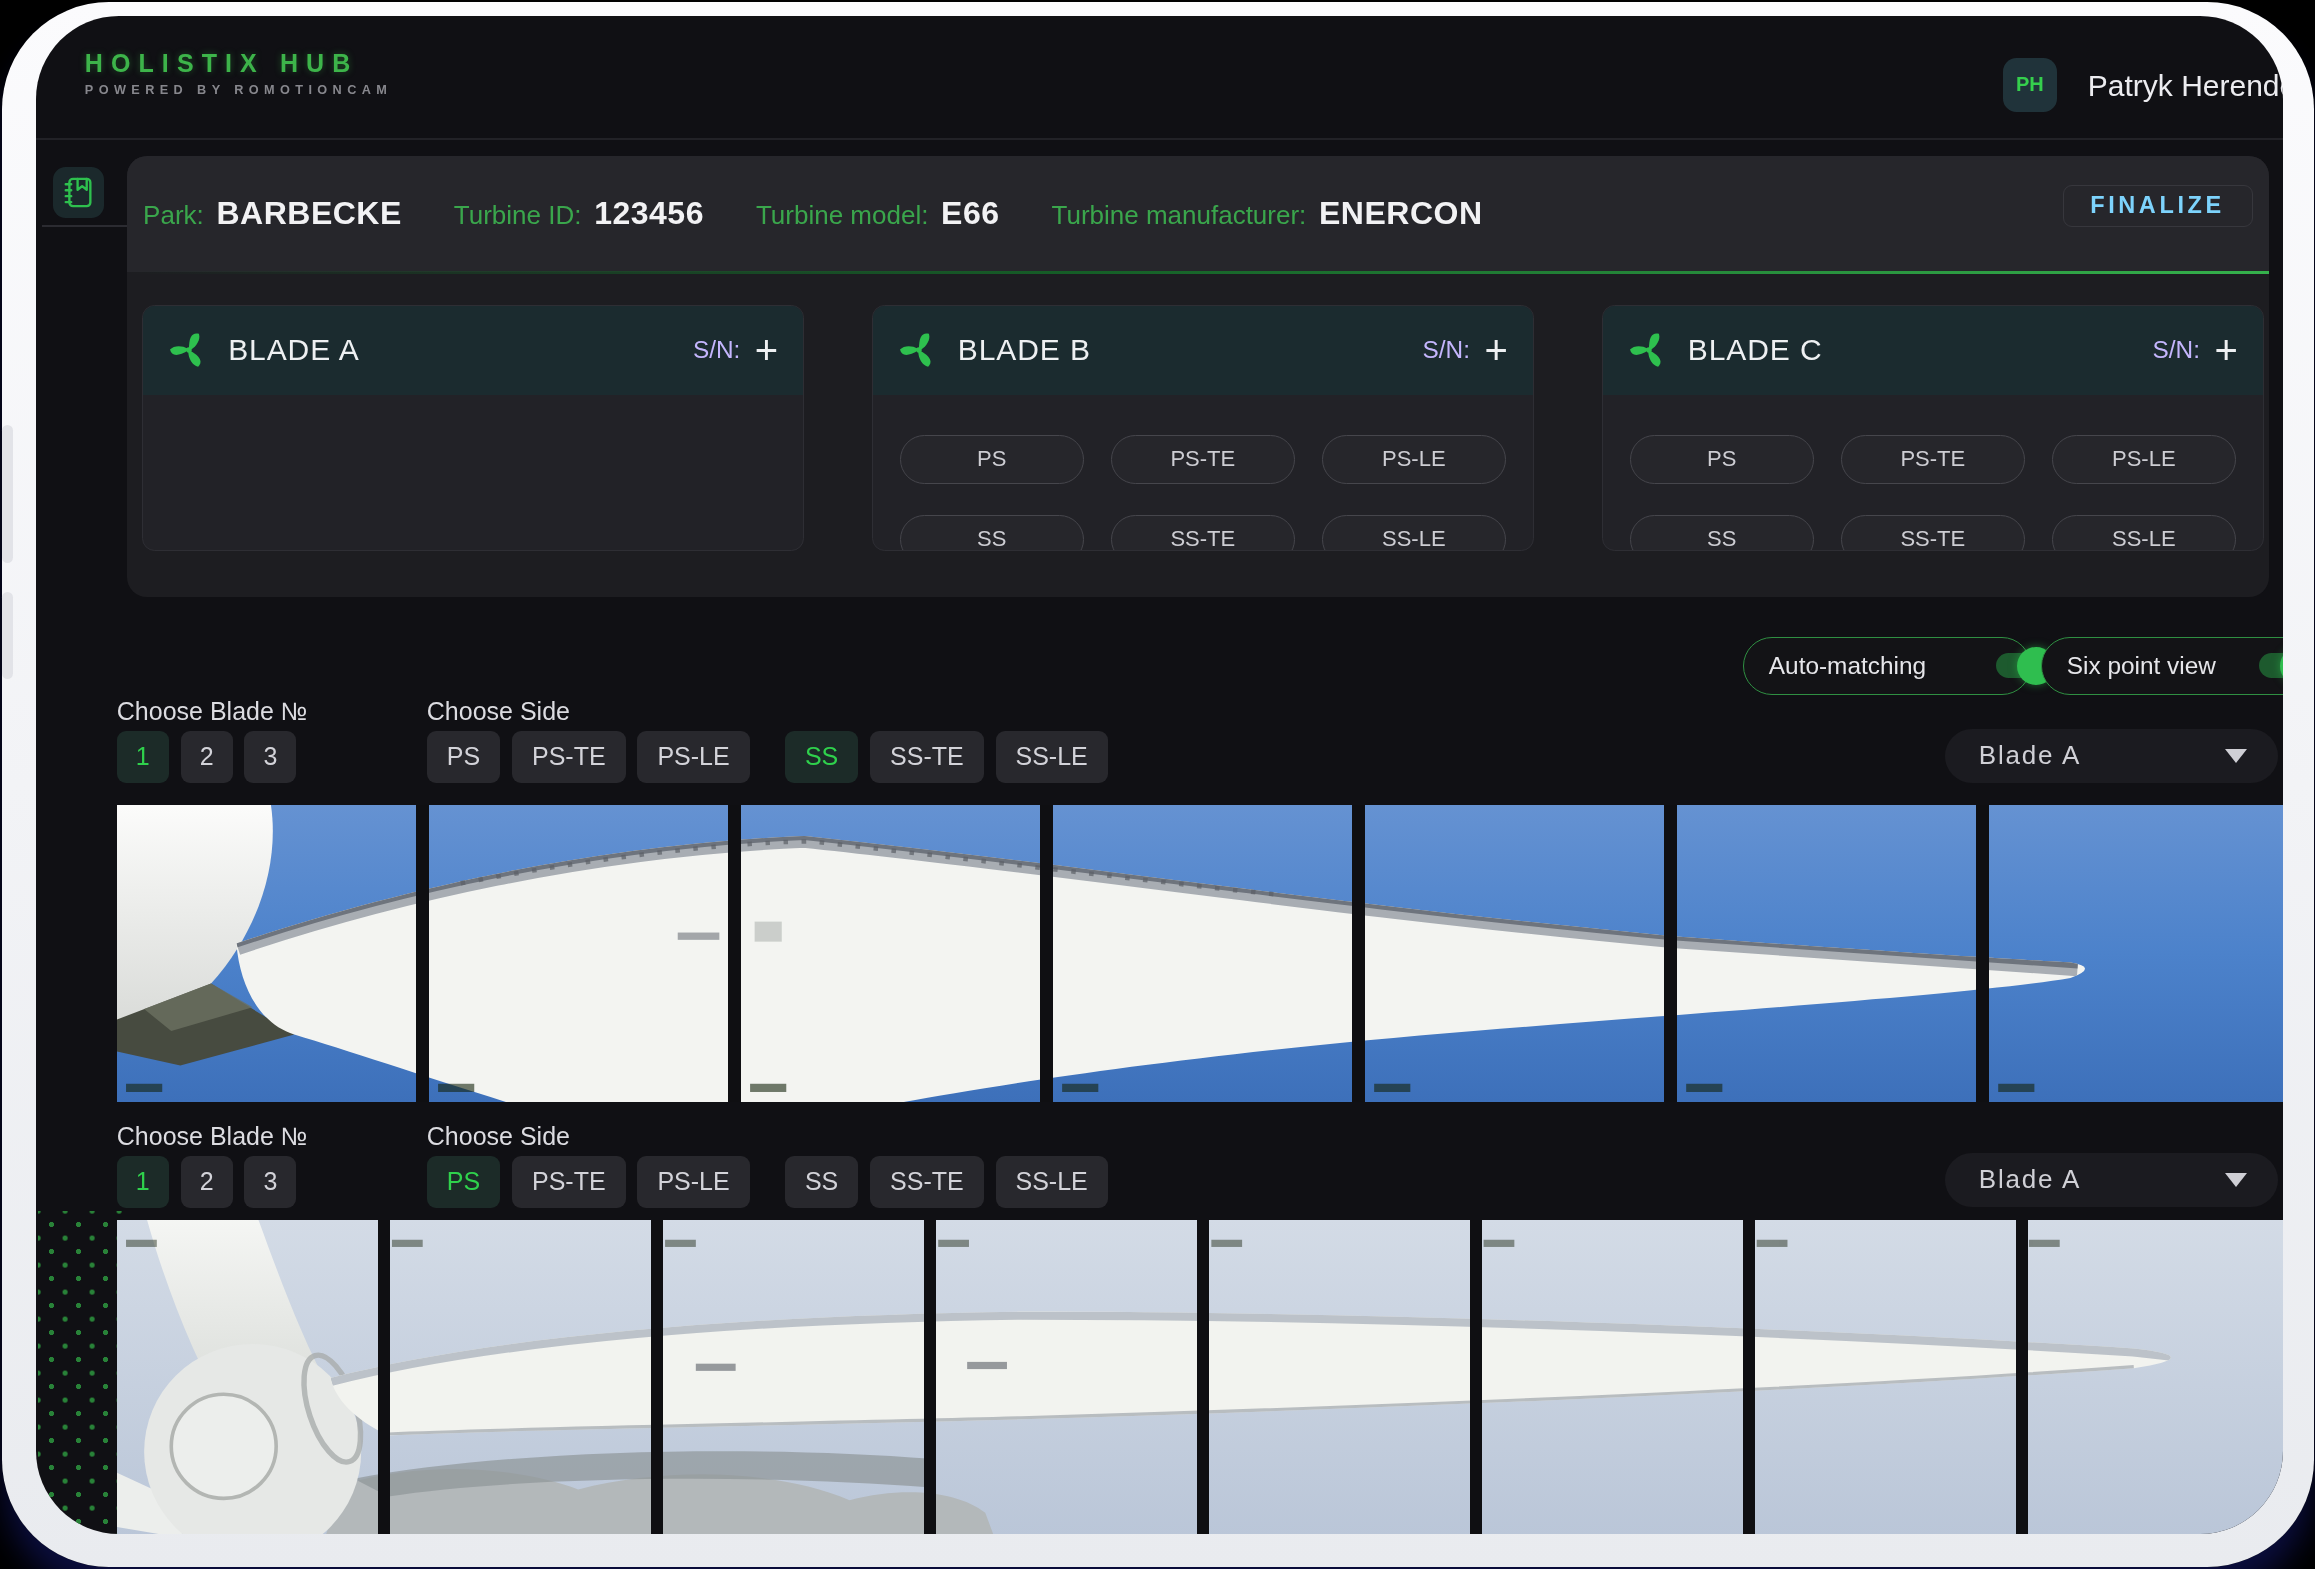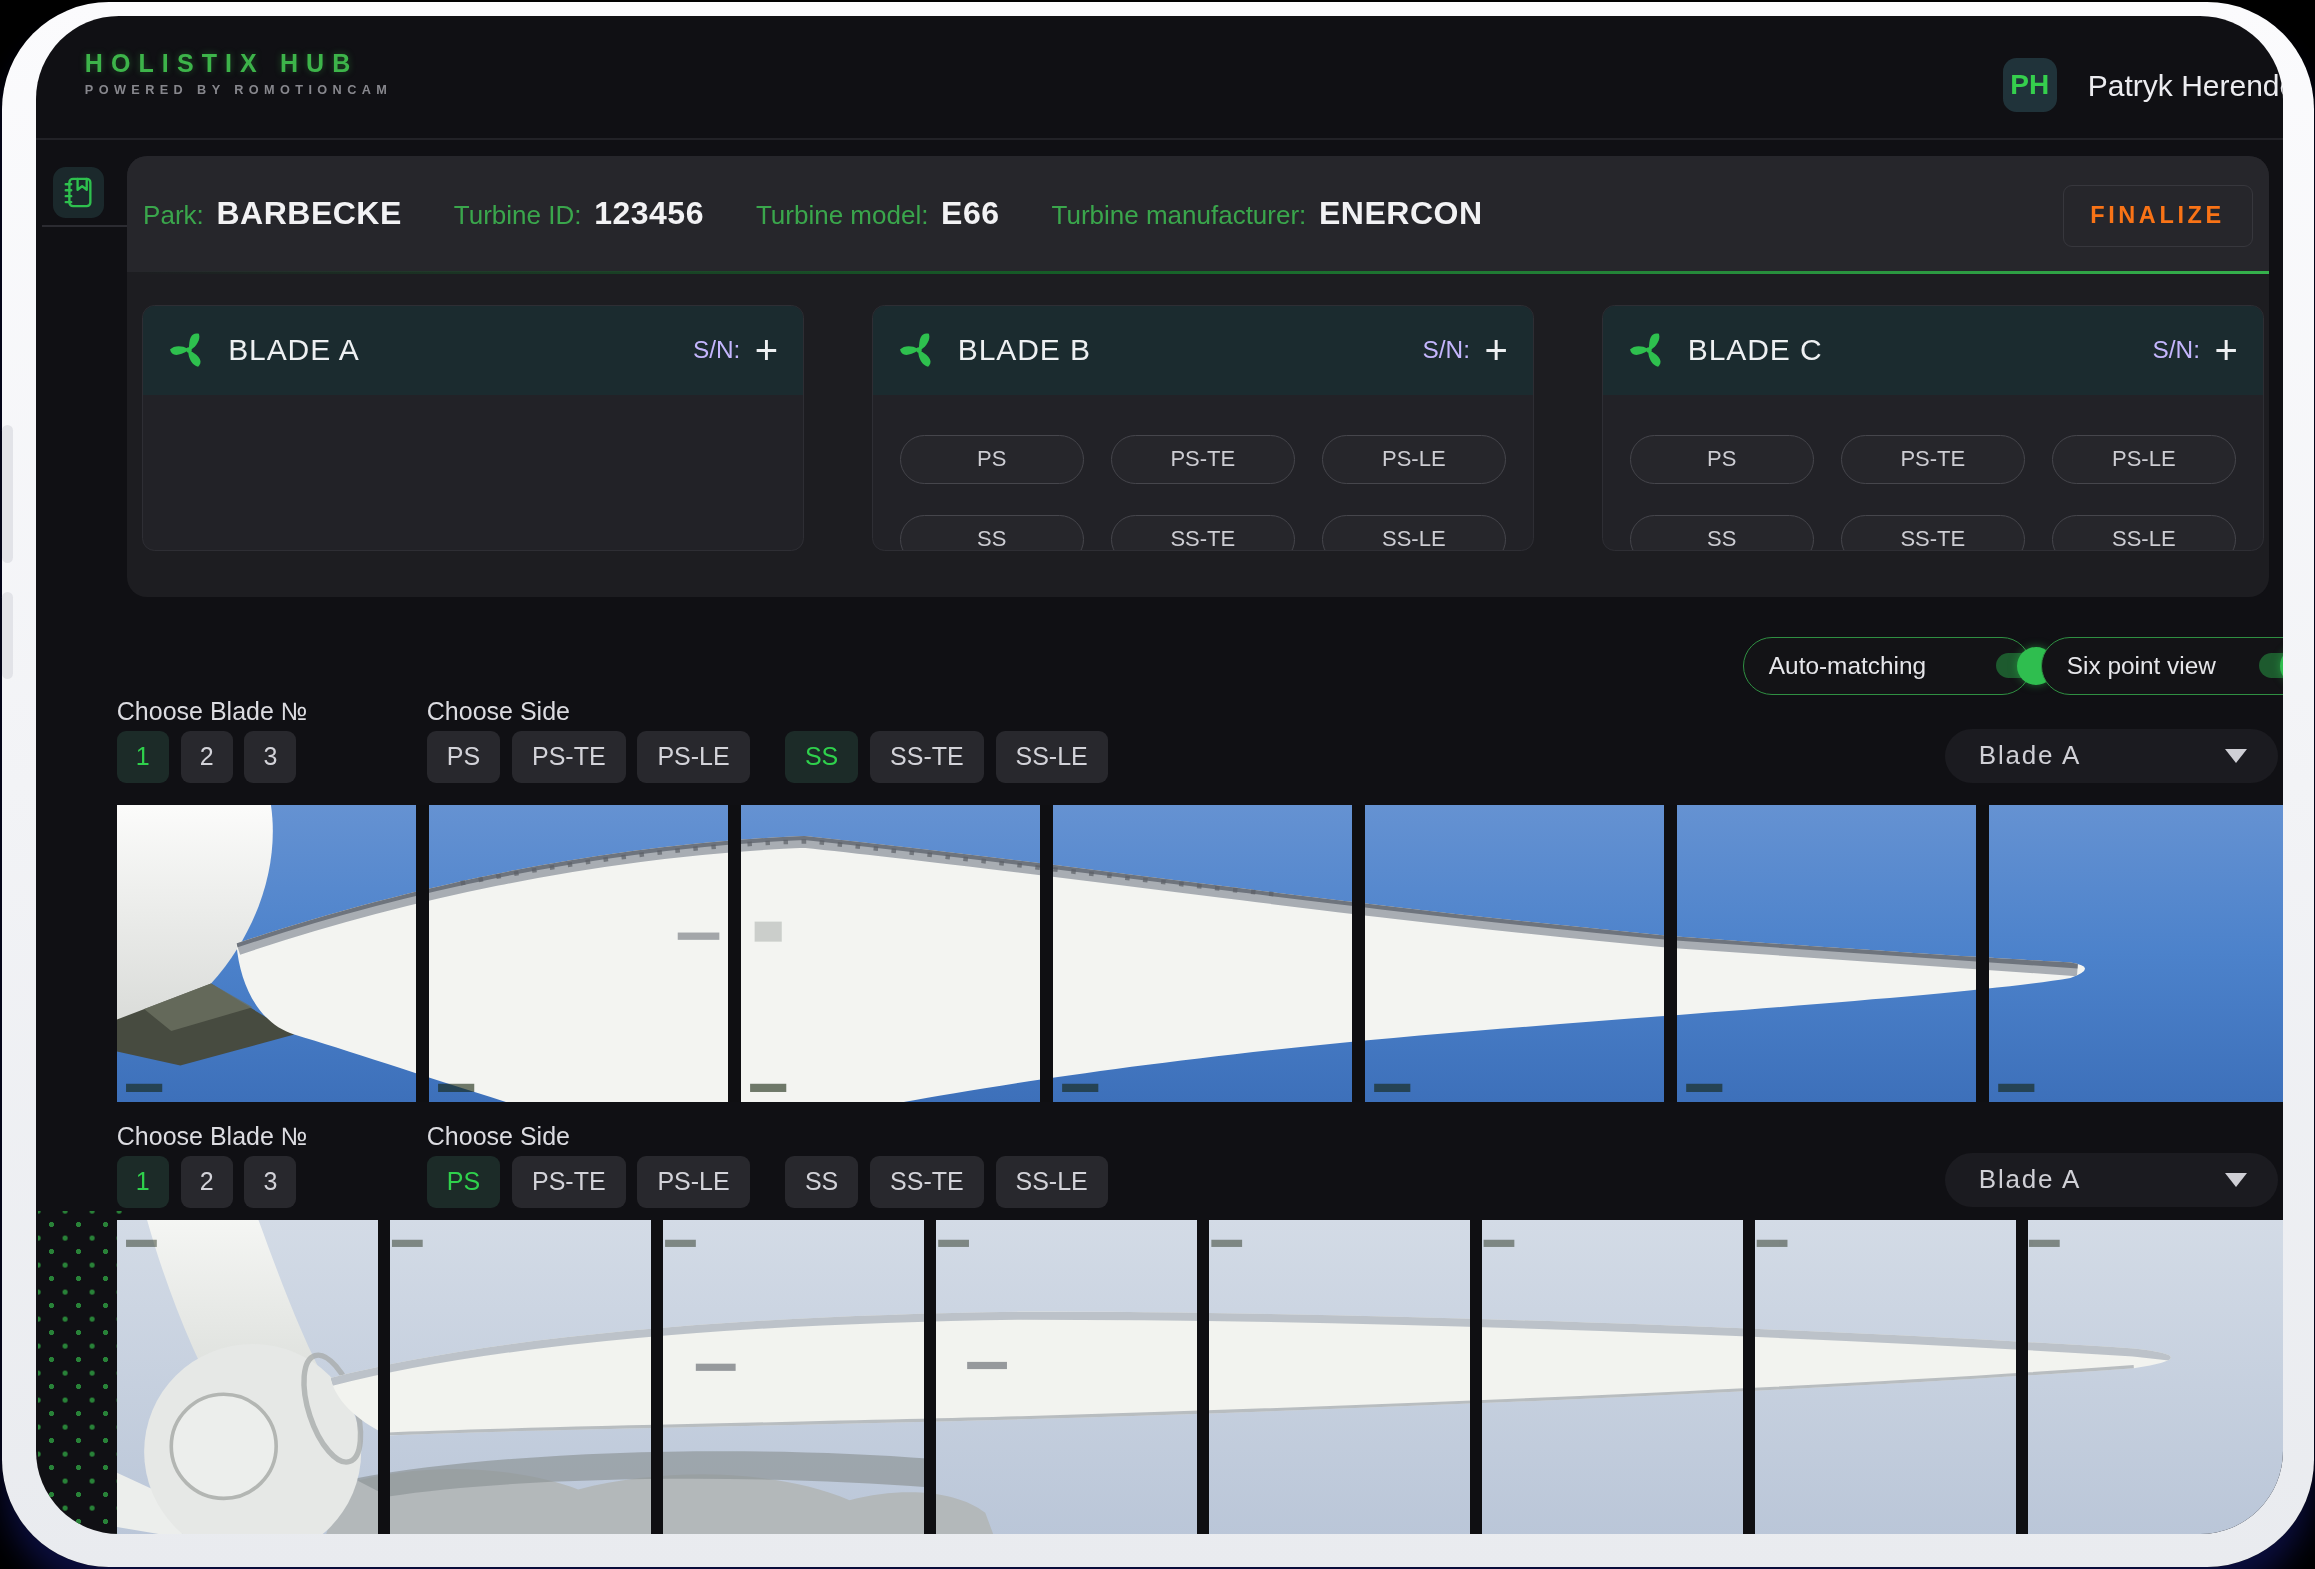--- a/index.html
+++ b/index.html
@@ -17,40 +17,40 @@
   .content{position:absolute;left:-34px;top:-14.5px;width:2316px;height:1569px;}
 
   
   .topbar-line{position:absolute;left:34px;top:136px;width:2247px;height:1.8px;background:#222227;}
   .logo{position:absolute;left:83px;top:47px;}
   .logo-title{font-size:25px;font-weight:700;letter-spacing:8.1px;color:#3db44a;
               text-shadow:0 0 7.2px rgba(61,200,74,.35);}
   .logo-sub{margin-top:5.4px;font-size:12.7px;letter-spacing:5.4px;color:#87878d;font-weight:700;}
   .avatar{position:absolute;left:2001px;top:56px;width:54px;height:54px;border-radius:13.6px;
           background:#20333a;display:flex;align-items:center;justify-content:center;
-          color:#35cf4d;font-size:28px;font-weight:700;}
+          color:#35cf4d;font-size:20px;font-weight:700;}
   .username{position:absolute;left:2086px;top:67px;font-size:30px;color:#ececf0;font-weight:500;}
 
   
   .rail-btn{position:absolute;left:51px;top:165px;width:51px;height:51px;border-radius:12.7px;
             background:#1b292c;display:flex;align-items:center;justify-content:center;}
   .rail-divider{position:absolute;left:40px;top:223px;width:105px;height:1.8px;background:#2b2b31;}
 
   
   .panel{position:absolute;left:125px;top:154px;width:2142px;height:441px;border-radius:20px;
          background:#1d1d21;}
   .infobar{position:absolute;left:0;top:0;width:100%;height:116px;background:#26262b;
            border-radius:20px 20px 0 0;display:flex;align-items:center;padding-left:16.3px;box-sizing:border-box;}
   .infobar::after{content:"";position:absolute;left:0;bottom:-1.8px;width:100%;height:2.7px;
            background:linear-gradient(90deg,rgba(20,70,30,0) 0%,#155f27 45%,#35b14c 100%);}
   .field{display:flex;align-items:baseline;margin-right:52px;white-space:nowrap;}
   .field .lbl{font-size:26px;color:#3aa64c;margin-right:12.7px;}
   .field .val{font-size:32px;font-weight:700;color:#f2f2f4;letter-spacing:0.5px;}
-  .finalize{position:absolute;right:16.3px;top:29px;width:190px;height:62px;border-radius:9px;
-            background:transparent;border:1.8px solid #37373d;color:#f97316;font-size:23.5px;
+  .finalize{position:absolute;right:16.3px;top:29px;width:190px;height:42px;border-radius:9px;
+            background:transparent;border:1.8px solid #37373d;color:#7dd3fc;font-size:23.5px;
             font-weight:700;letter-spacing:3.6px;font-family:inherit;}
 
   
   .card{position:absolute;top:149px;width:660px;height:244px;border-radius:12.7px;overflow:hidden;
         background:#222227;border:0.9px solid #2e2e34;}
   .card.a{left:15.4px;} .card.b{left:745px;} .card.c{left:1475px;}
   .card-head{height:89px;background:#1b2b2f;display:flex;align-items:center;padding:0 25px;}
   .card-title{font-size:30px;color:#eef0f2;letter-spacing:0.9px;margin-left:18px;font-weight:500;}
   .card-head .spacer{flex:1;}
   .sn{font-size:24.4px;color:#c4b5fd;margin-right:14.5px;}

